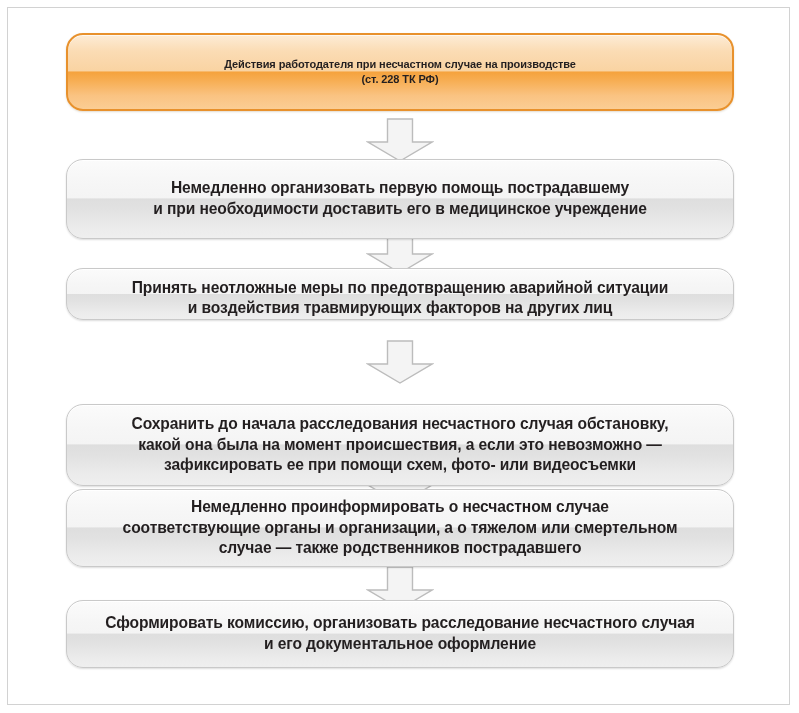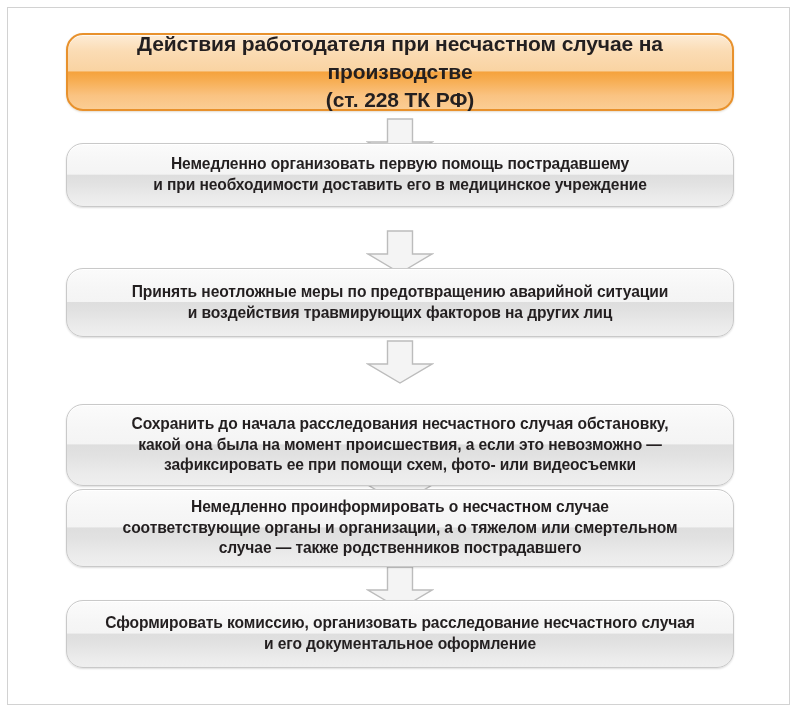--- a/index.html
+++ b/index.html
@@ -73,21 +73,21 @@
         #fdecd6 0%,
         #fbdcb4 22%,
         #f9d3a2 49%,
         #f5a23c 49.6%,
         #f7ae54 62%,
         #fac382 82%,
         #fbcd94 100%);
     box-shadow: 0 1px 2px rgba(120,90,40,0.22),
                 inset 0 1px 0 rgba(255,255,255,0.65);
     color: #231f20;
-    font-size: 21px;
+    font-size: 11px;
     font-weight: 700;
   }
 
   
   .node.step {
     border: 1px solid #c9c9c9;
     background: linear-gradient(to bottom,
         #fbfbfb 0%,
         #f6f6f6 30%,
         #f4f4f4 49%,
@@ -124,32 +124,32 @@
       <span class="label">Действия работодателя при несчастном случае на производстве
 (ст. 228 ТК РФ)</span>
     </div>
 
     <div class="arrow" style="top:118px; height:44px;">
       <svg viewBox="0 0 68 44" width="68" height="44" aria-hidden="true">
         <polygon points="21.5,1 46.5,1 46.5,24 66,24 34,43 2,24 21.5,24" fill="#f4f4f4" stroke="#bcbcbc" stroke-width="1.4" stroke-linejoin="miter"></polygon>
       </svg>
     </div>
 
-    <div class="node step" style="top:143px; height:64px;justify-content:flex-end;">
+    <div class="node step" style="top:159px; height:80px;justify-content:flex-end;">
       <span class="label">Немедленно организовать первую помощь пострадавшему
 и при необходимости доставить его в медицинское учреждение</span>
     </div>
 
     <div class="arrow" style="top:230px; height:44px;">
       <svg viewBox="0 0 68 44" width="68" height="44" aria-hidden="true">
         <polygon points="21.5,1 46.5,1 46.5,24 66,24 34,43 2,24 21.5,24" fill="#f4f4f4" stroke="#bcbcbc" stroke-width="1.4" stroke-linejoin="miter"></polygon>
       </svg>
     </div>
 
-    <div class="node step" style="top:268px; height:69px;">
+    <div class="node step" style="top:268px; height:52px;align-items:flex-end;">
       <span class="label">Принять неотложные меры по предотвращению аварийной ситуации
 и воздействия травмирующих факторов на других лиц</span>
     </div>
 
     <div class="arrow" style="top:340px; height:44px;">
       <svg viewBox="0 0 68 44" width="68" height="44" aria-hidden="true">
         <polygon points="21.5,1 46.5,1 46.5,24 66,24 34,43 2,24 21.5,24" fill="#f4f4f4" stroke="#bcbcbc" stroke-width="1.4" stroke-linejoin="miter"></polygon>
       </svg>
     </div>
 

